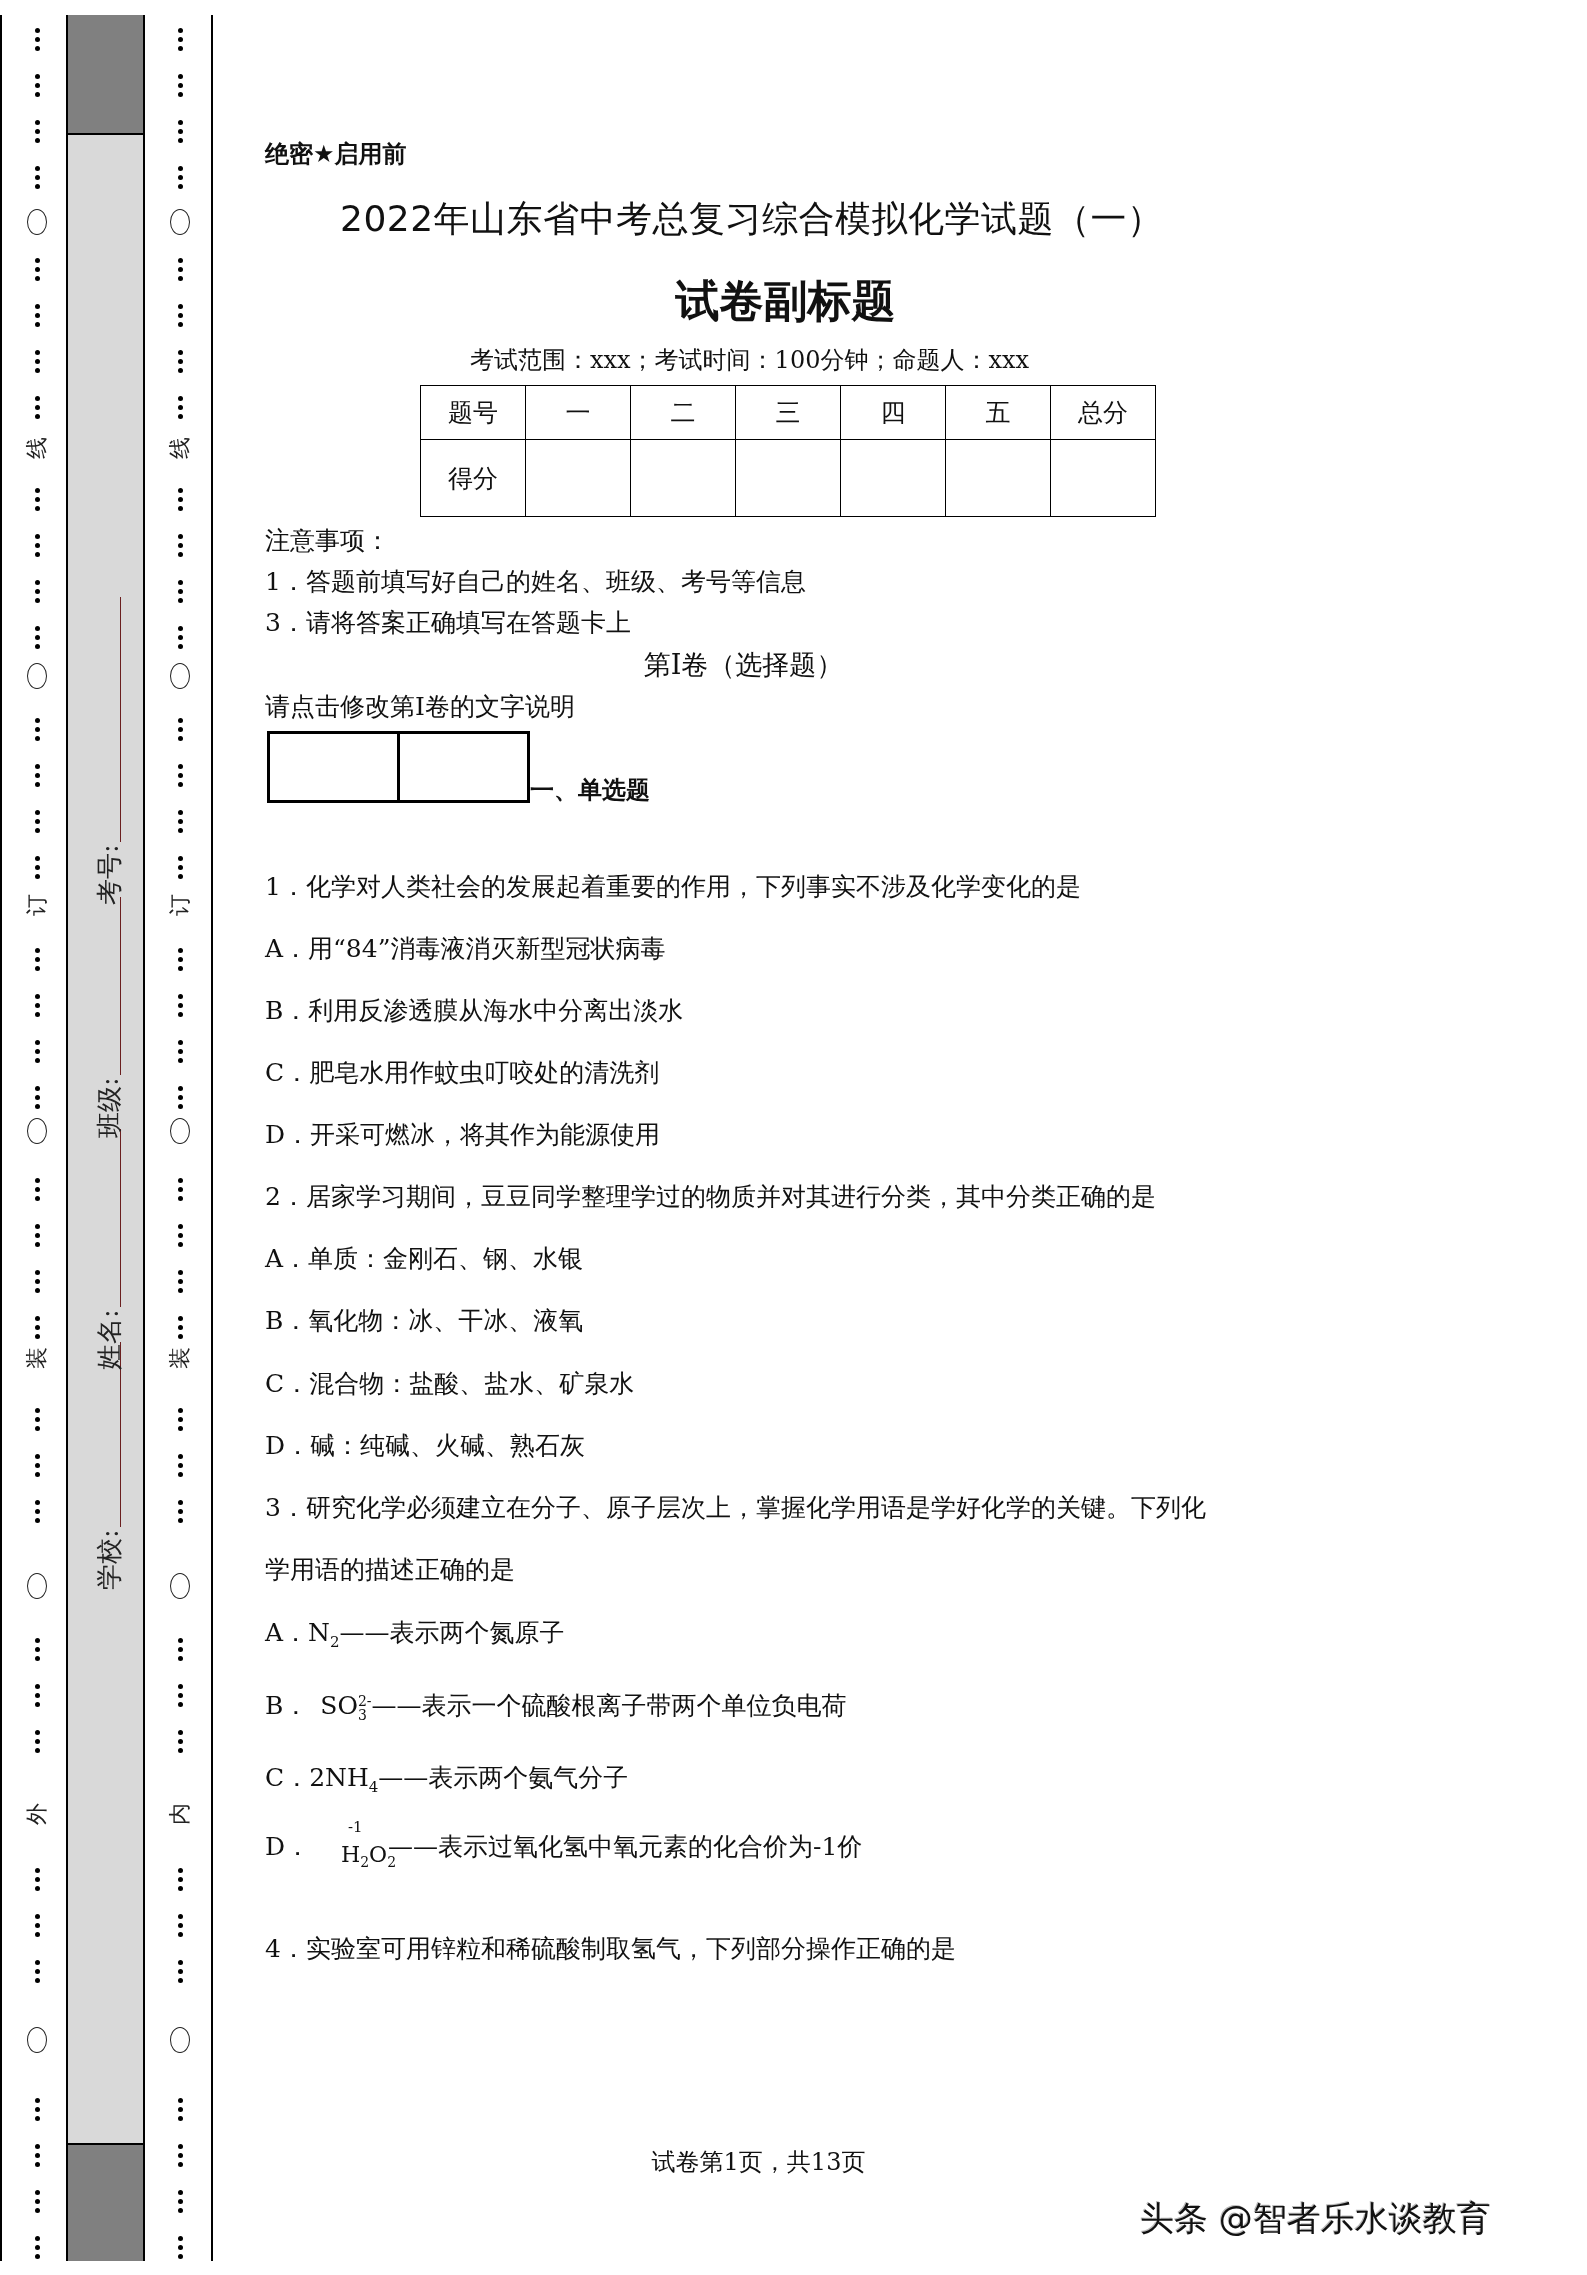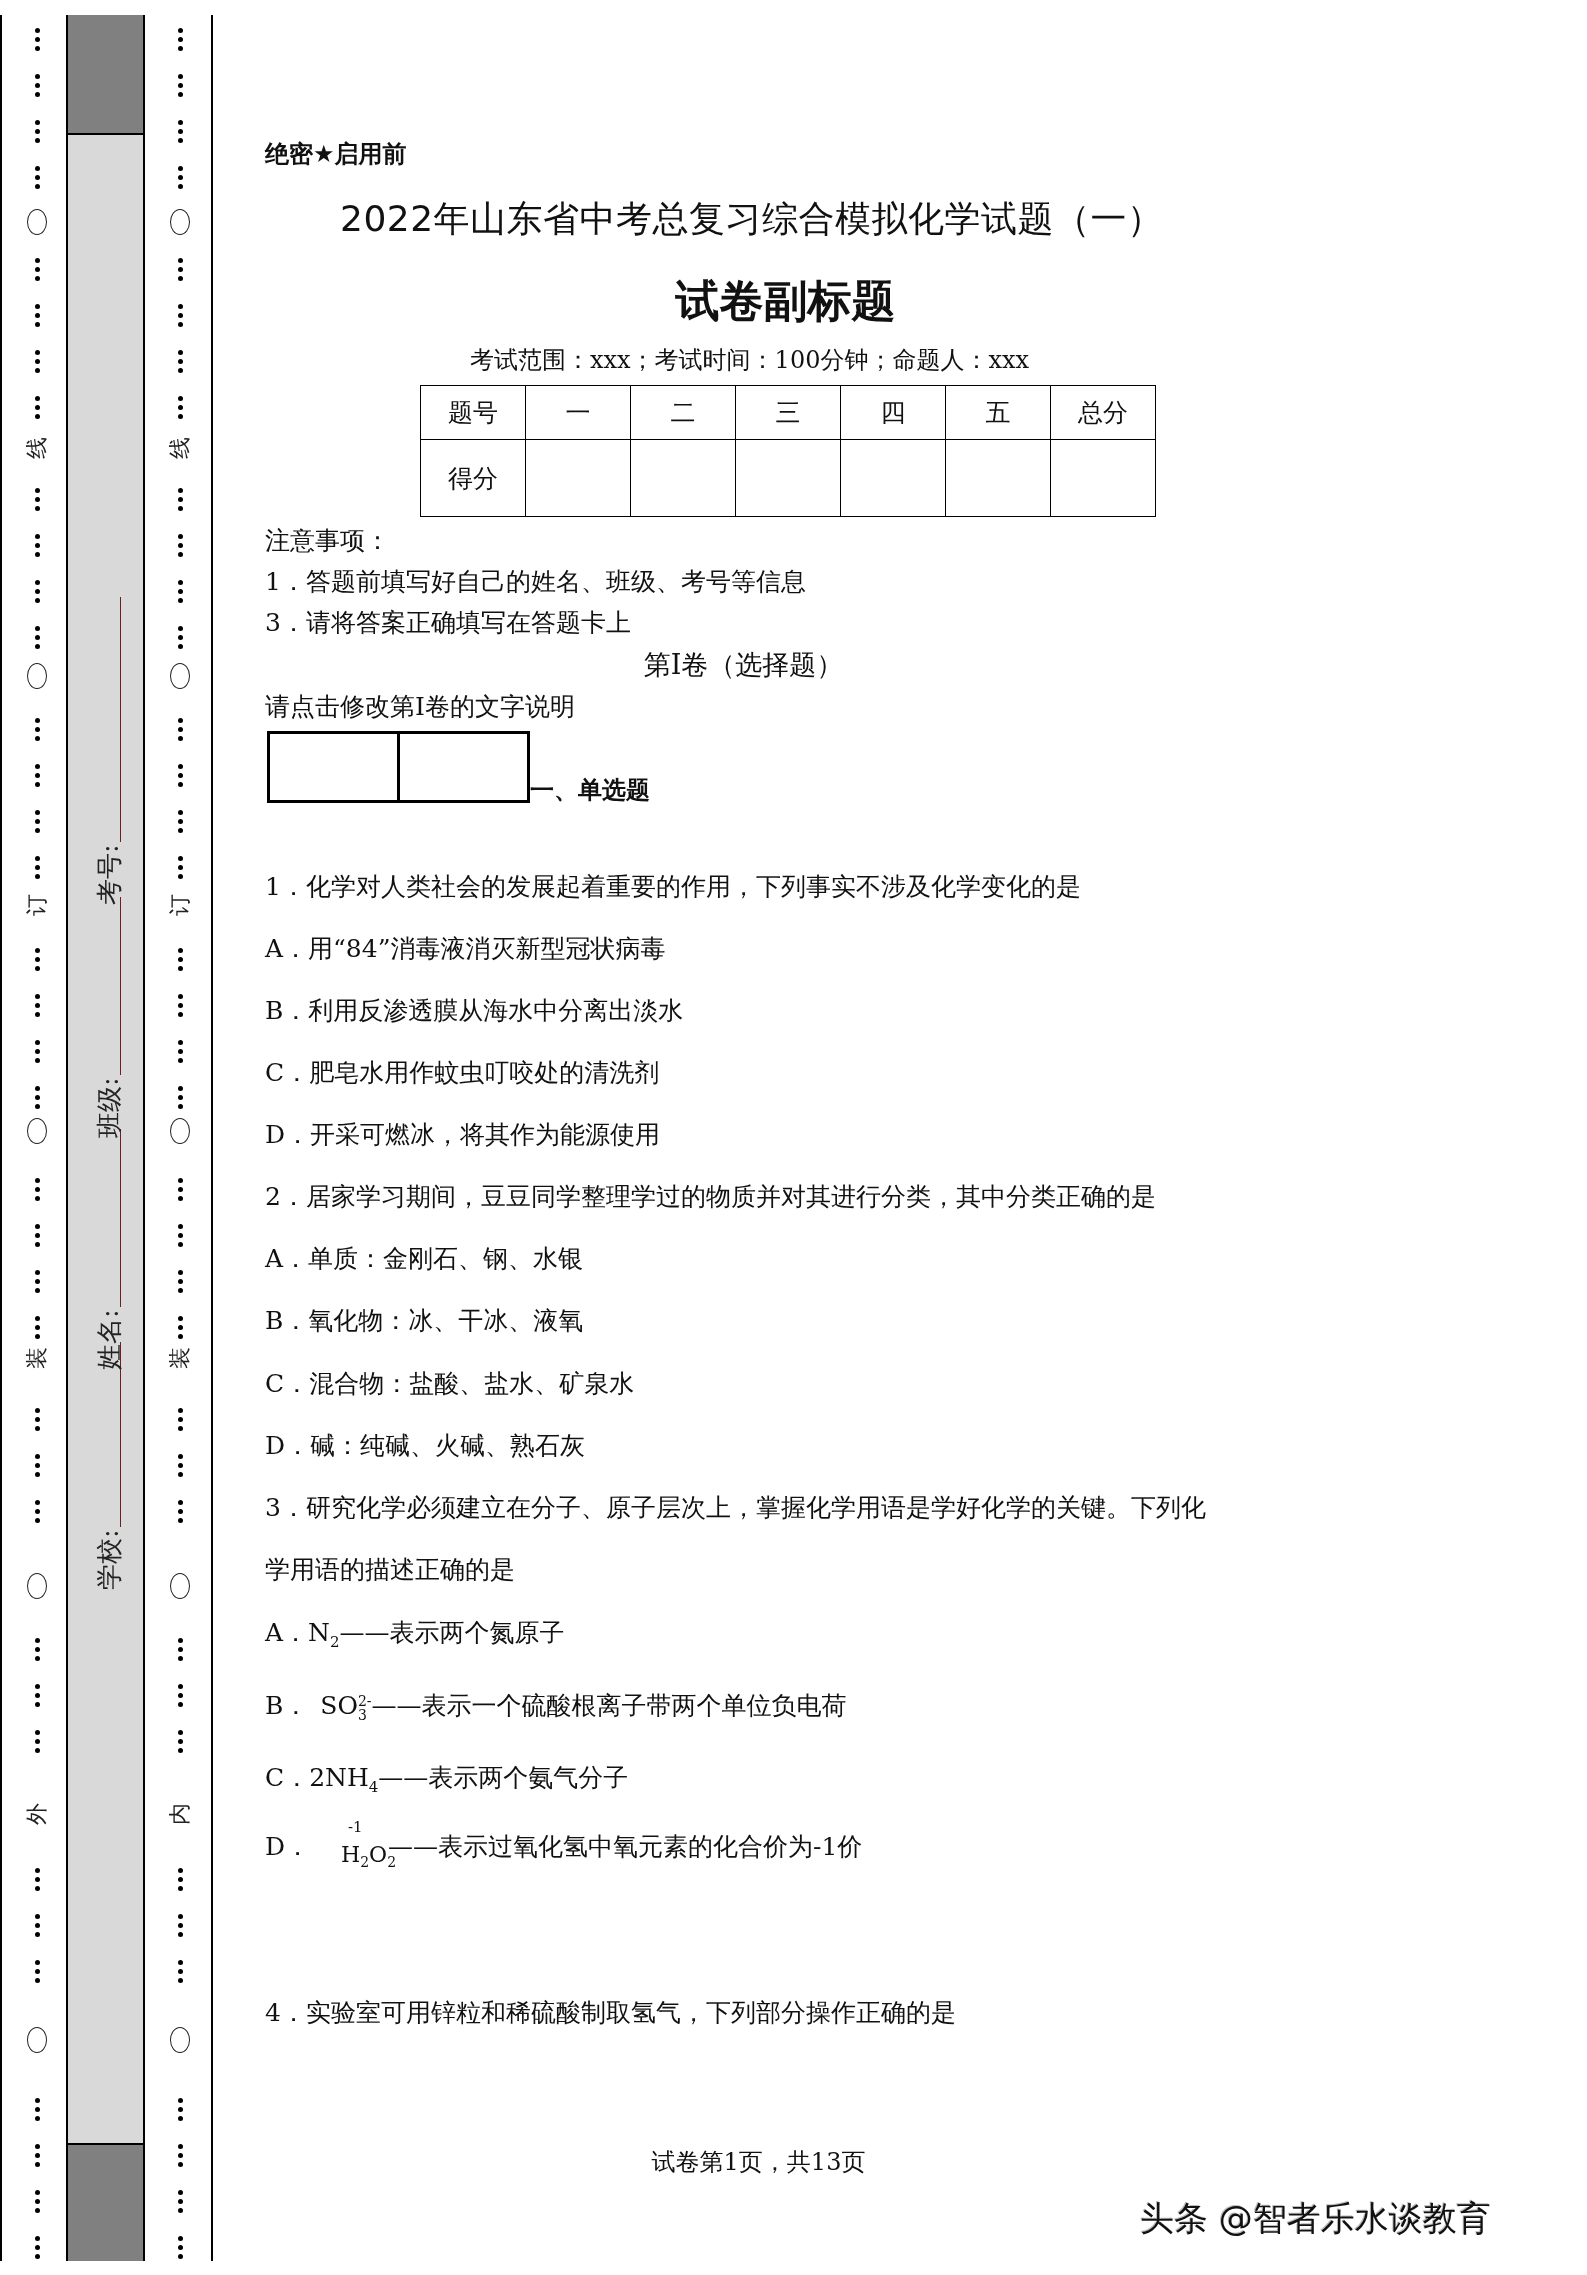--- a/index.html
+++ b/index.html
@@ -557,16 +557,16 @@
   <span>C．</span><span>2NH</span><sub>4</sub><span>——表示两个氨气分子</span>
 </div>
 <div class="abs line chem" style="top:1818px;">
   <span>D．</span>
   <span class="stack">
     <span class="top">-1</span>
     <span class="bot"><span>H</span><sub>2</sub><span>O</span><sub>2</sub></span>
   </span><span>——表示过氧化氢中氧元素的化合价为-1价</span>
 </div>
 
-<div class="abs line" style="top:1996px;text-align:center;">4．实验室可用锌粒和稀硫酸制取氢气，下列部分操作正确的是</div>
+<div class="abs line" style="top:1932px;text-align:center;">4．实验室可用锌粒和稀硫酸制取氢气，下列部分操作正确的是</div>
 
 <div class="abs footer"><span>试卷第1页，共13页</span></div>
 <div class="abs watermark">头条 @智者乐水谈教育</div>
 
 </body></html>

